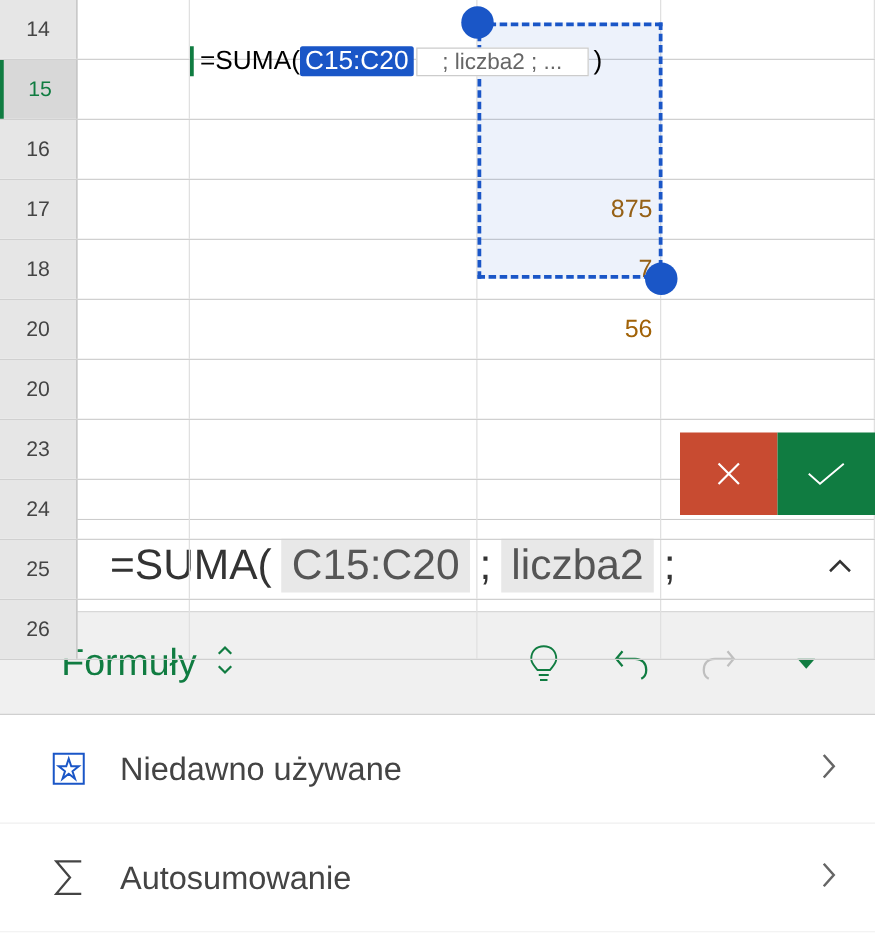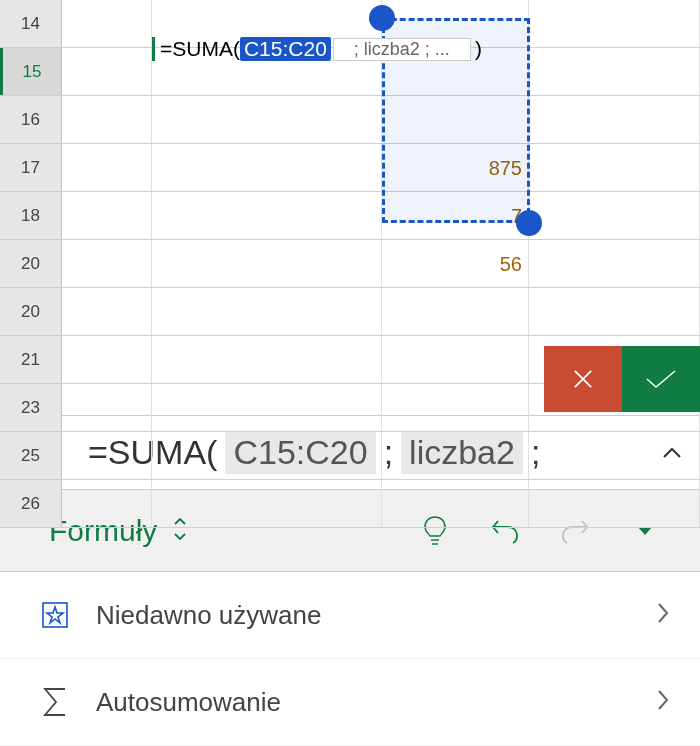--- a/index.html
+++ b/index.html
@@ -269,28 +269,28 @@
       <div class="cell col-d"></div>
     </div>
   <div class="grid-row">
       <div class="row-header">20</div>
       <div class="cell col-a"></div>
       <div class="cell col-b"></div>
       <div class="cell col-c"></div>
       <div class="cell col-d"></div>
     </div>
   <div class="grid-row">
-      <div class="row-header">21</div>
-      <div class="cell col-a"></div>
-      <div class="cell col-b"></div>
-      <div class="cell col-c"></div>
-      <div class="cell col-d"></div>
-    </div>
-  <div class="grid-row">
       <div class="row-header">23</div>
+      <div class="cell col-a"></div>
+      <div class="cell col-b"></div>
+      <div class="cell col-c"></div>
+      <div class="cell col-d"></div>
+    </div>
+  <div class="grid-row">
+      <div class="row-header">24</div>
       <div class="cell col-a"></div>
       <div class="cell col-b"></div>
       <div class="cell col-c"></div>
       <div class="cell col-d"></div>
     </div>
   <div class="grid-row">
       <div class="row-header">25</div>
       <div class="cell col-a"></div>
       <div class="cell col-b"></div>
       <div class="cell col-c"></div>

